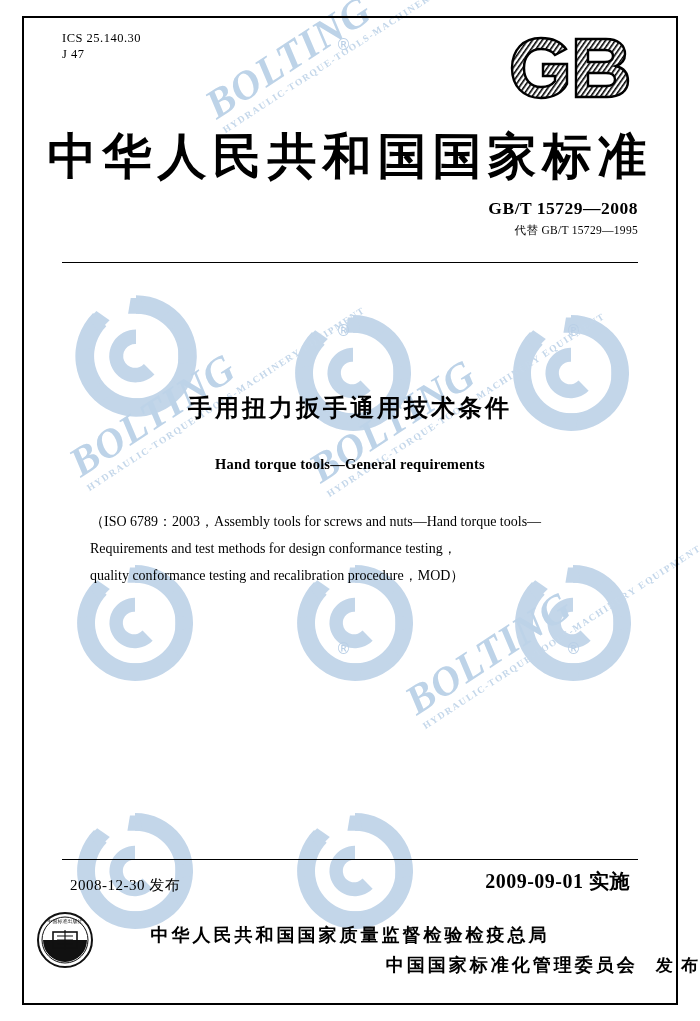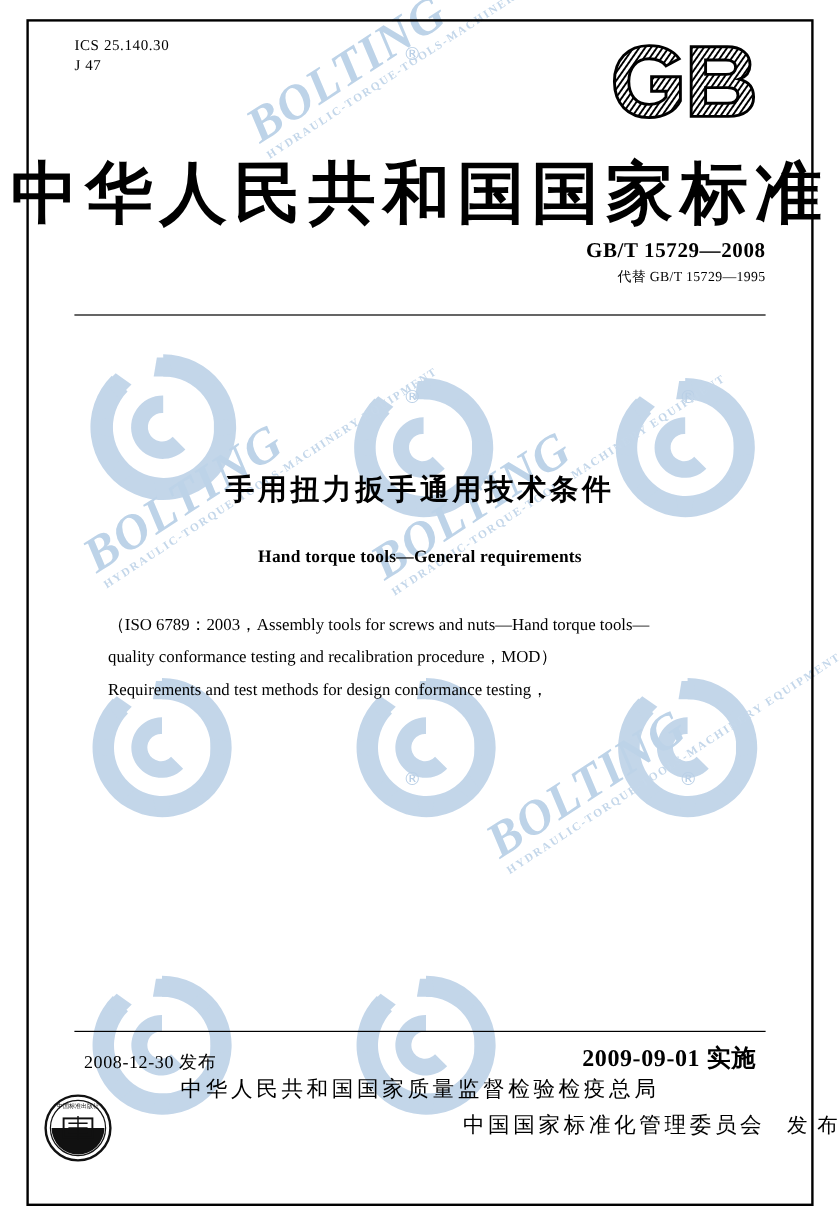--- a/index.html
+++ b/index.html
@@ -93,21 +93,21 @@
   }
   .gb-logo svg { display: block; }
   .maintitle {
     position: absolute;
     left: 0;
     right: 0;
     top: 124px;
     text-align: center;
     font-family: Liberation Mono, monospace;
     font-weight: bold;
-    font-size: 56px;
+    font-size: 49px;
     letter-spacing: 6px;
     color: #000;
   }
   .stdno {
     position: absolute;
     right: 62px;
     top: 198px;
     text-align: right;
     font-family: "Liberation Serif", serif;
     margin-left: 28px;
@@ -180,24 +180,24 @@
     right: 70px;
     bottom: 126px;
     font-family: "Liberation Serif", serif;
     font-weight: bold;
     font-size: 20px;
     letter-spacing: 0.5px;
   }
   .issuer {
     position: absolute;
     left: 0; right: 0;
-    bottom: 68px;
+    bottom: 40px;
     text-align: center;
     font-family: "Liberation Serif", serif;
-    font-weight: normal;
+    font-weight: bold;
     font-size: 18px;
     letter-spacing: 3px;
     line-height: 30px;
   }
   .issuer .line2 { position: relative; text-align: right; }
   .issuer .publish {
     font-size: 17px;
     letter-spacing: 2px;
     margin-left: 18px;
   }
@@ -403,22 +403,22 @@
       <div class="n2">代替 GB/T 15729—1995</div>
     </div>
 
     <div class="rule-top"></div>
 
     <div class="cn-title">手用扭力扳手通用技术条件</div>
     <div class="en-title">Hand torque tools—General requirements</div>
 
     <div class="iso-note">
       <div>（ISO 6789：2003，Assembly tools for screws and nuts—Hand torque tools—</div>
+      <div>Requirements and test methods for design conformance testing，</div>
       <div>quality conformance testing and recalibration procedure，MOD）</div>
-      <div>Requirements and test methods for design conformance testing，</div>
     </div>
 
     <div class="rule-bottom"></div>
 
     <div class="date-left">2008-12-30 发布</div>
     <div class="date-right">2009-09-01 实施</div>
 
     <div class="emblem">
       <svg width="58" height="58" viewBox="0 0 58 58" aria-hidden="true">
         <circle cx="29" cy="29" r="27" fill="none" stroke="#111" stroke-width="2"></circle>

